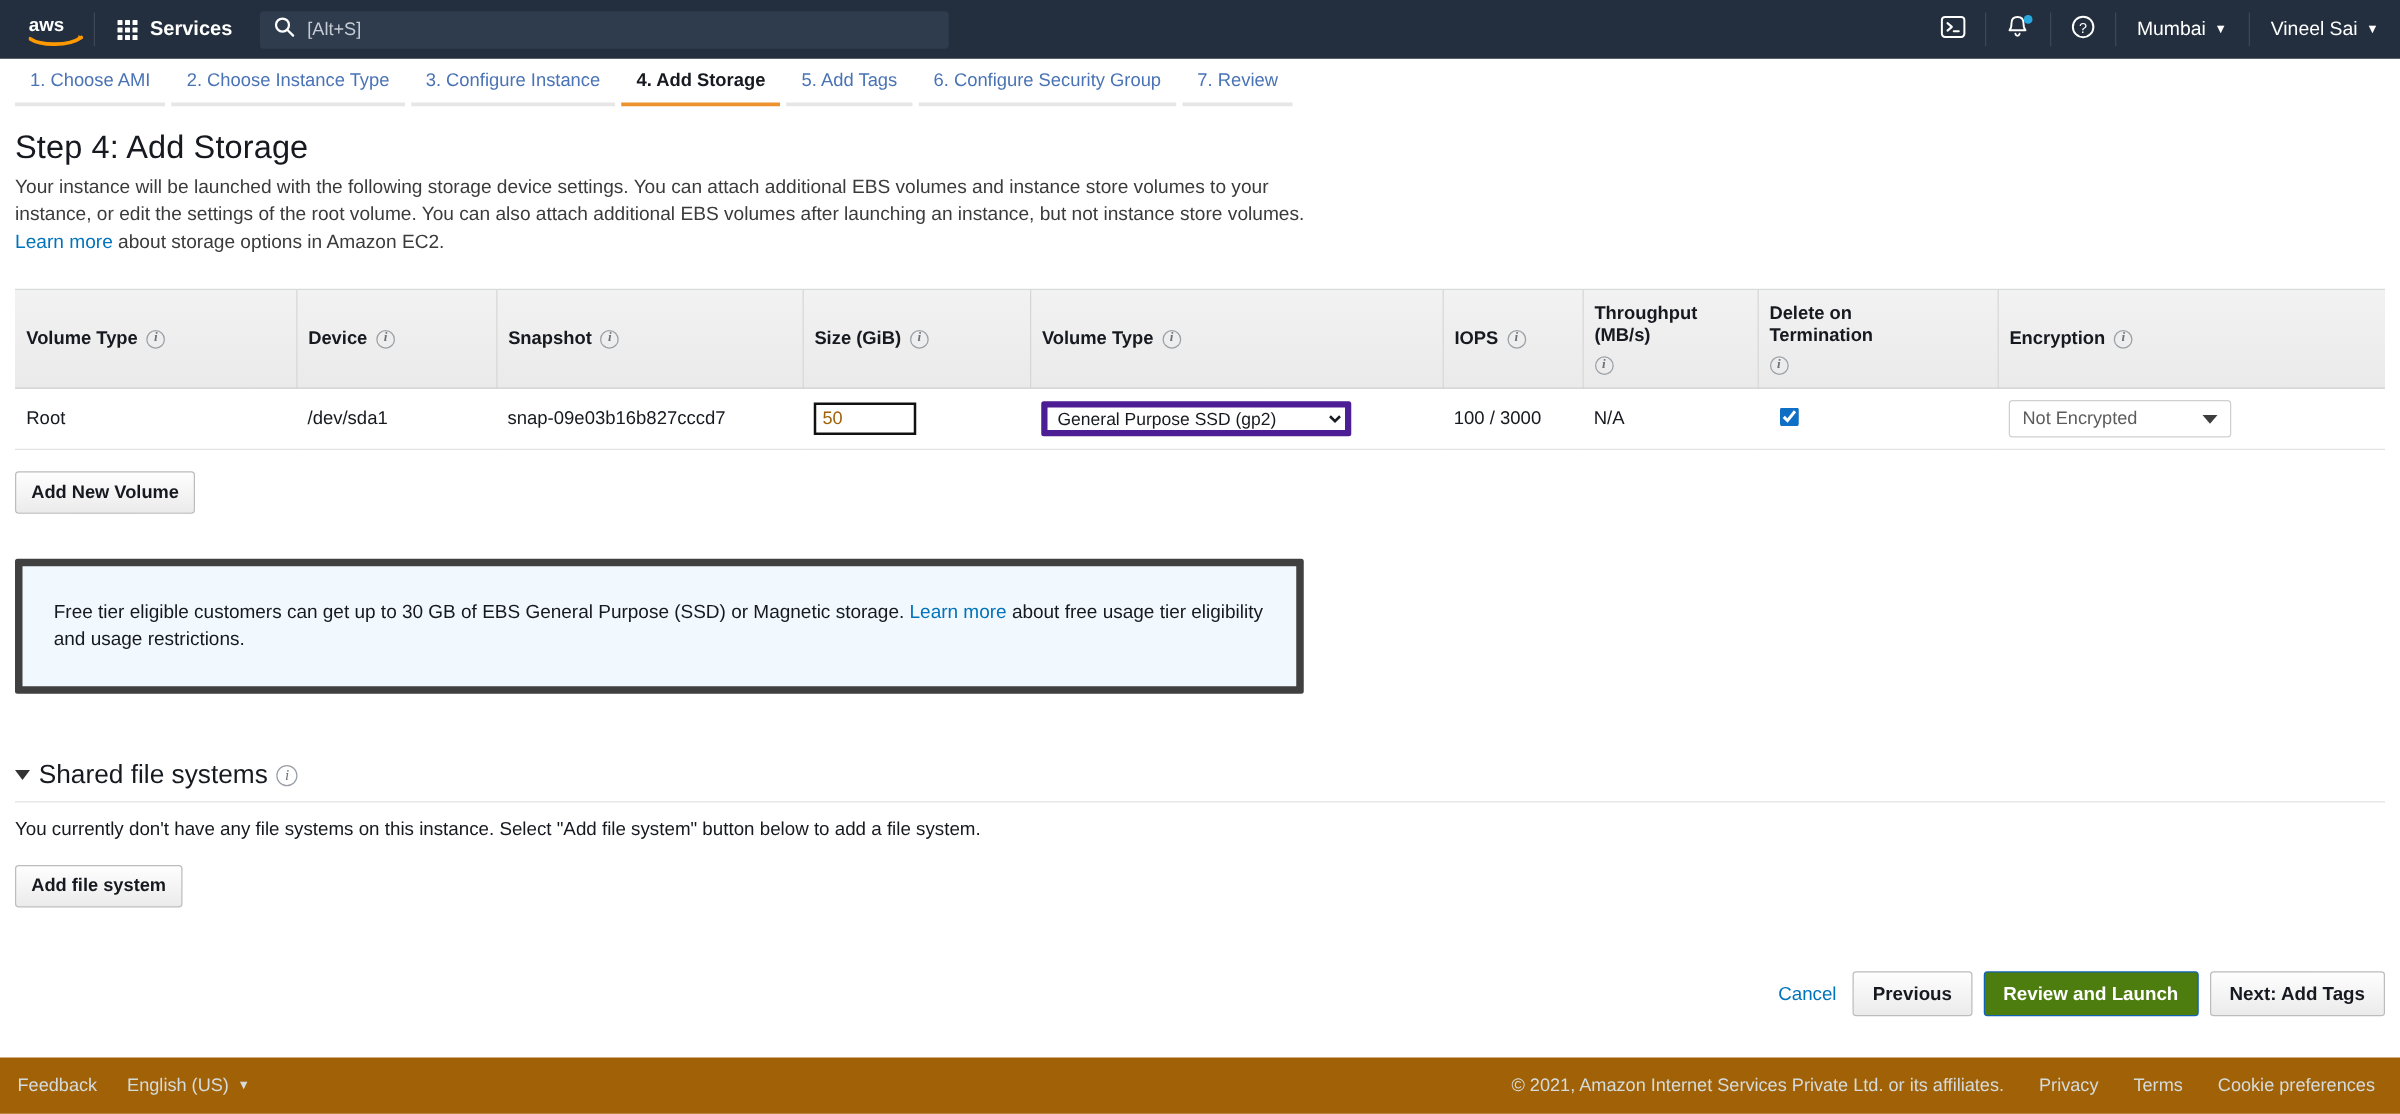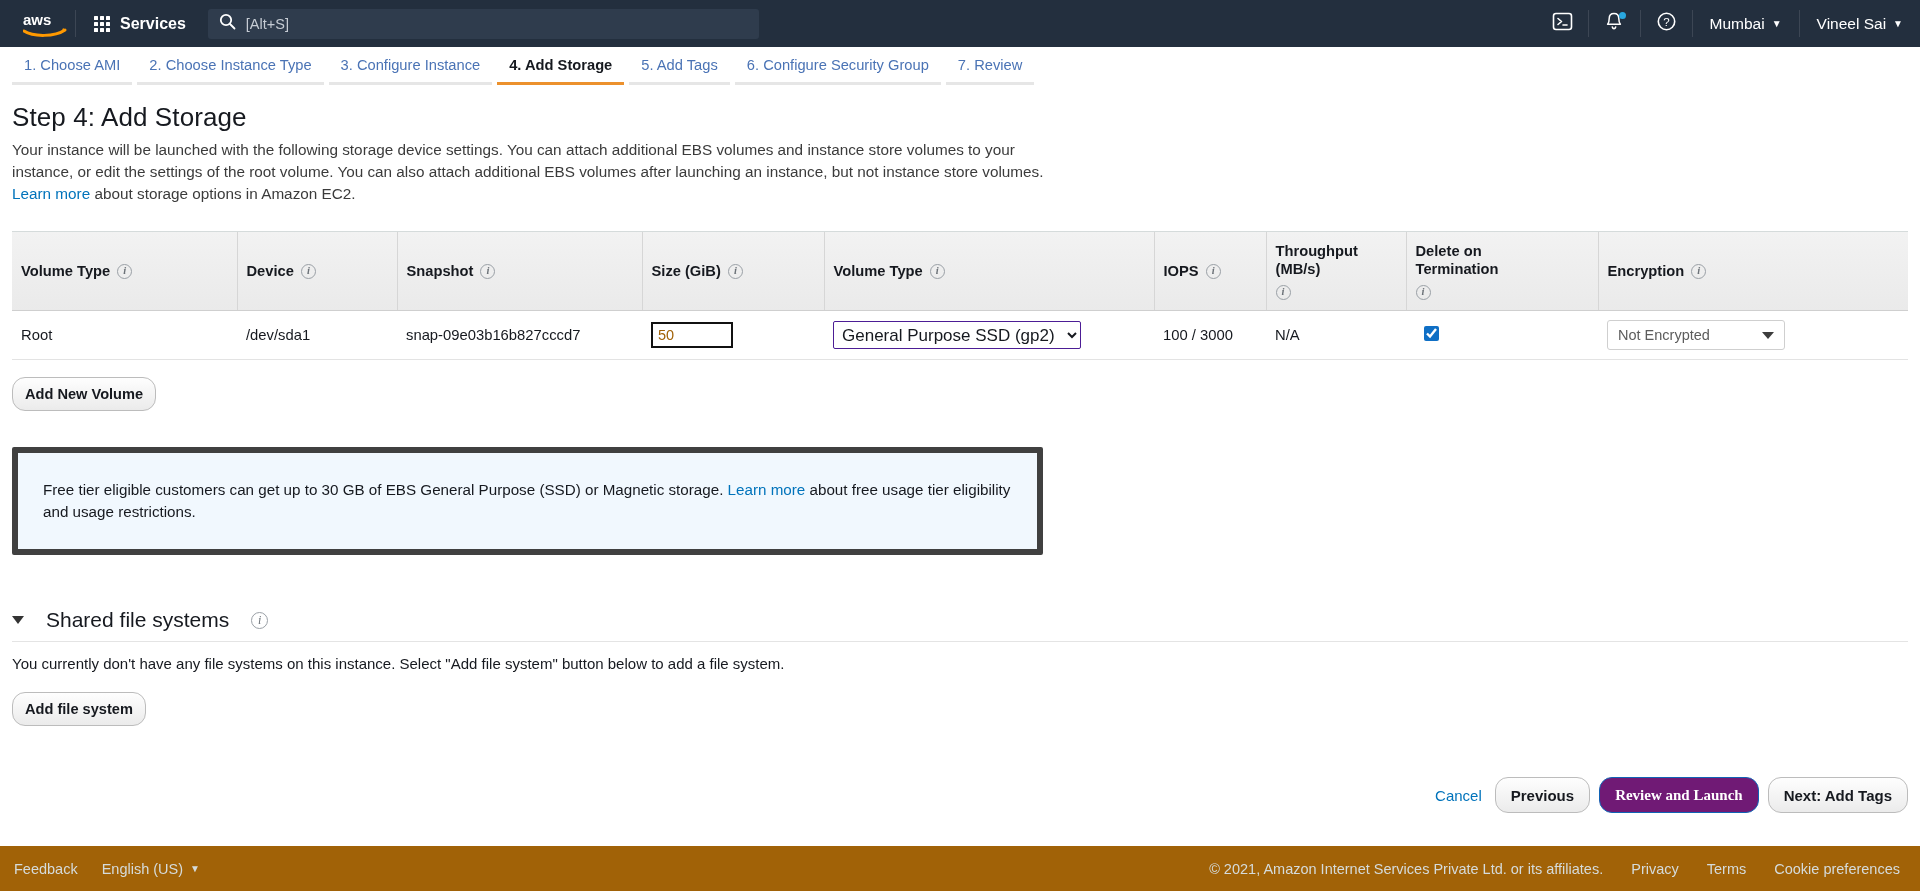--- a/index.html
+++ b/index.html
@@ -117,58 +117,58 @@
     display: inline-flex; align-items: center; justify-content: center;
     font-family: "Liberation Serif", serif; cursor: pointer; line-height: 1;
   }
 
   input.size-input {
     width: 82px; height: 26px; border: 2px solid #111; background: #fff;
     font-size: 14.5px; padding: 0 5px; font-family: "Liberation Sans", sans-serif;
     color: #a16207; outline: none;
   }
   select.voltype {
-    width: 248px; height: 28px; font-size: 17px; padding: 0 4px;
-    border: 1px solid #4c1d95; border-radius: 2px; background: #fff;
+    width: 248px; height: 28px; font-size: 14px; padding: 0 4px;
+    border: 5px solid #4c1d95; border-radius: 2px; background: #fff;
     font-family: "Liberation Sans", sans-serif; color:#16191f;
   }
   .enc-select {
     width: 178px; height: 30px; border: 1px solid #cfcfcf; border-radius: 3px;
     background: #fff; display: flex; align-items: center; justify-content: space-between;
     padding: 0 10px; font-size: 14.5px; color: #5c5c5c; cursor: pointer;
   }
   .enc-caret { border-left: 6px solid transparent; border-right: 6px solid transparent;
                border-top: 7px solid #3d3d3d; }
   input.cb {
     width: 15px; height: 15px; margin: 0; accent-color: #0f6fc5; cursor: pointer;
   }
 
   
   .btn {
     display: inline-flex; align-items: center; justify-content: center;
     font-size: 14.6px; font-weight: bold; color: #16191f;
     background: linear-gradient(to bottom, #fefefe 0%, #ebebeb 100%);
-    border: 1px solid #bcbcbc; border-radius: 13px; cursor: pointer;
+    border: 1px solid #bcbcbc; border-radius: 3px; cursor: pointer;
     padding: 0 12px; height: 32px; font-family: "Liberation Sans", sans-serif;
   }
   .btn-primary {
-    background: #701a75; border-color: #1063b5; color: #ffffff; font-family: Liberation Serif, serif;
+    background: #4d7c0f; border-color: #1063b5; color: #ffffff;
   }
   #add-new-volume { margin-top: 17px; height: 34px; }
 
   
   .infobox {
     margin-top: 36px; width: 1031px; min-height: 97px;
     background: #f1f8fe; border: 6px solid #404040; border-radius: 2px;
     padding: 26px 25px; font-size: 15.2px; color: #16191f; line-height: 22px;
   }
 
   
   .sfs-head {
-    margin-top: 53px; display: flex; align-items: center; gap: 22px;
+    margin-top: 53px; display: flex; align-items: center; gap: 7px;
     padding-bottom: 9px; border-bottom: 1px solid #e4e4e4; text-align: right;
   }
   .twisty { width: 0; height: 0; border-left: 6px solid transparent;
             border-right: 6px solid transparent; border-top: 8px solid #333;
             cursor: pointer; }
   .sfs-title { font-size: 21px; color: #16191f; font-weight: normal; }
   .i-badge.lg { width: 17px; height: 17px; font-size: 12px; }
   .sfs-desc { margin-top: 13px; font-size: 15px; color: #16191f; }
   #add-file-system { margin-top: 20px; height: 34px; }
 

